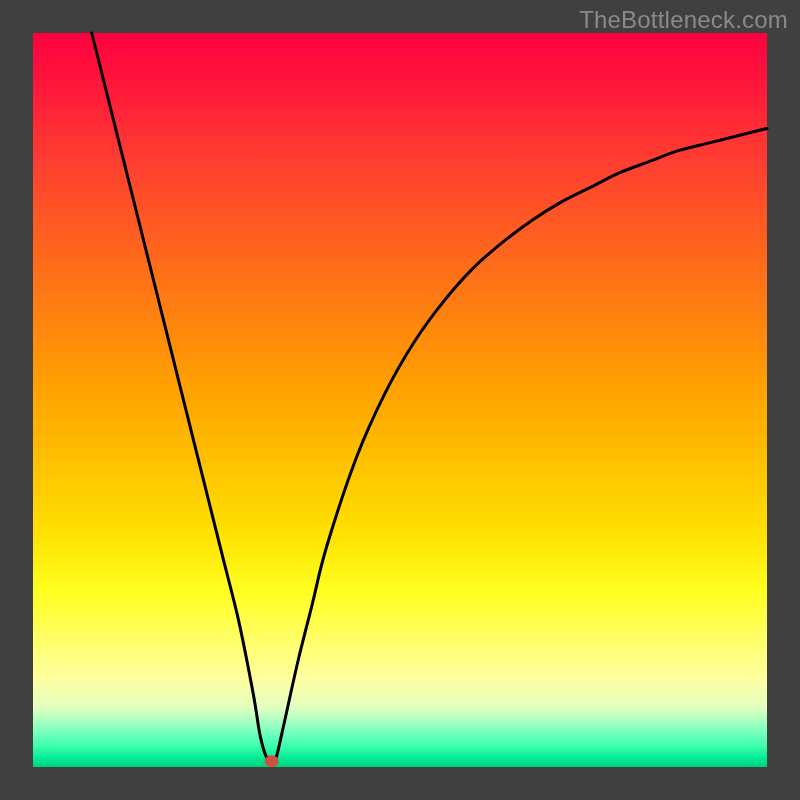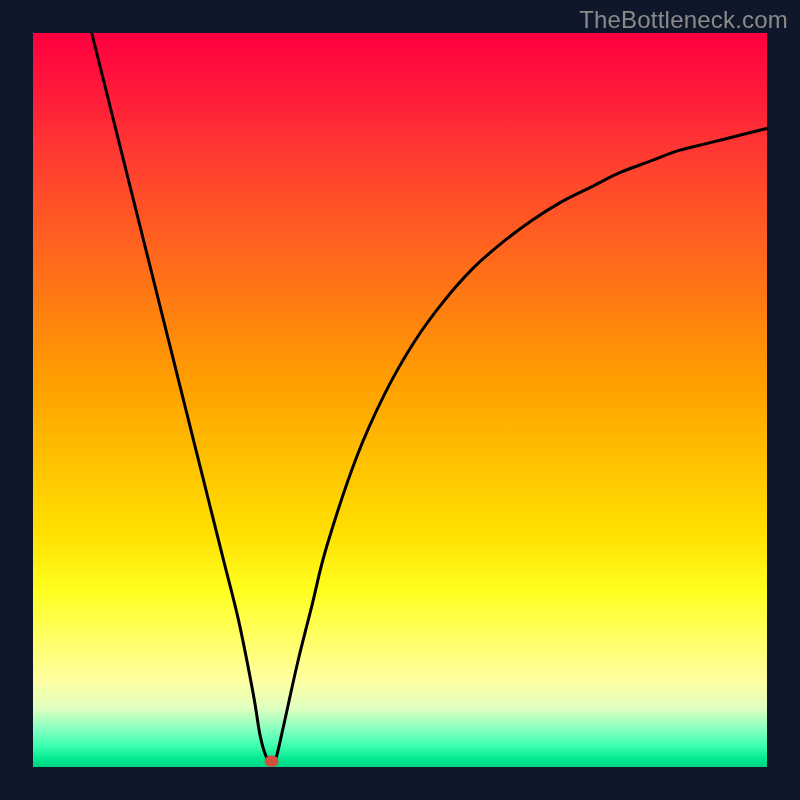--- a/index.html
+++ b/index.html
@@ -1,20 +1,20 @@
 <!DOCTYPE html>
 <html><head>
 <meta charset="utf-8">
 <style>
   * { margin: 0; padding: 0; box-sizing: border-box; }
   html, body { width: 800px; height: 800px; overflow: hidden; background: #000; }
   .frame {
     width: 800px;
     height: 800px;
-    background: #0f172a;
+    background: #404040;
     position: relative;
   }
   .plot-area {
     position: absolute;
     left: 33px;
     top: 33px;
     width: 734px;
     height: 734px;
     background: linear-gradient(to bottom,
       #ff0040 0%,

